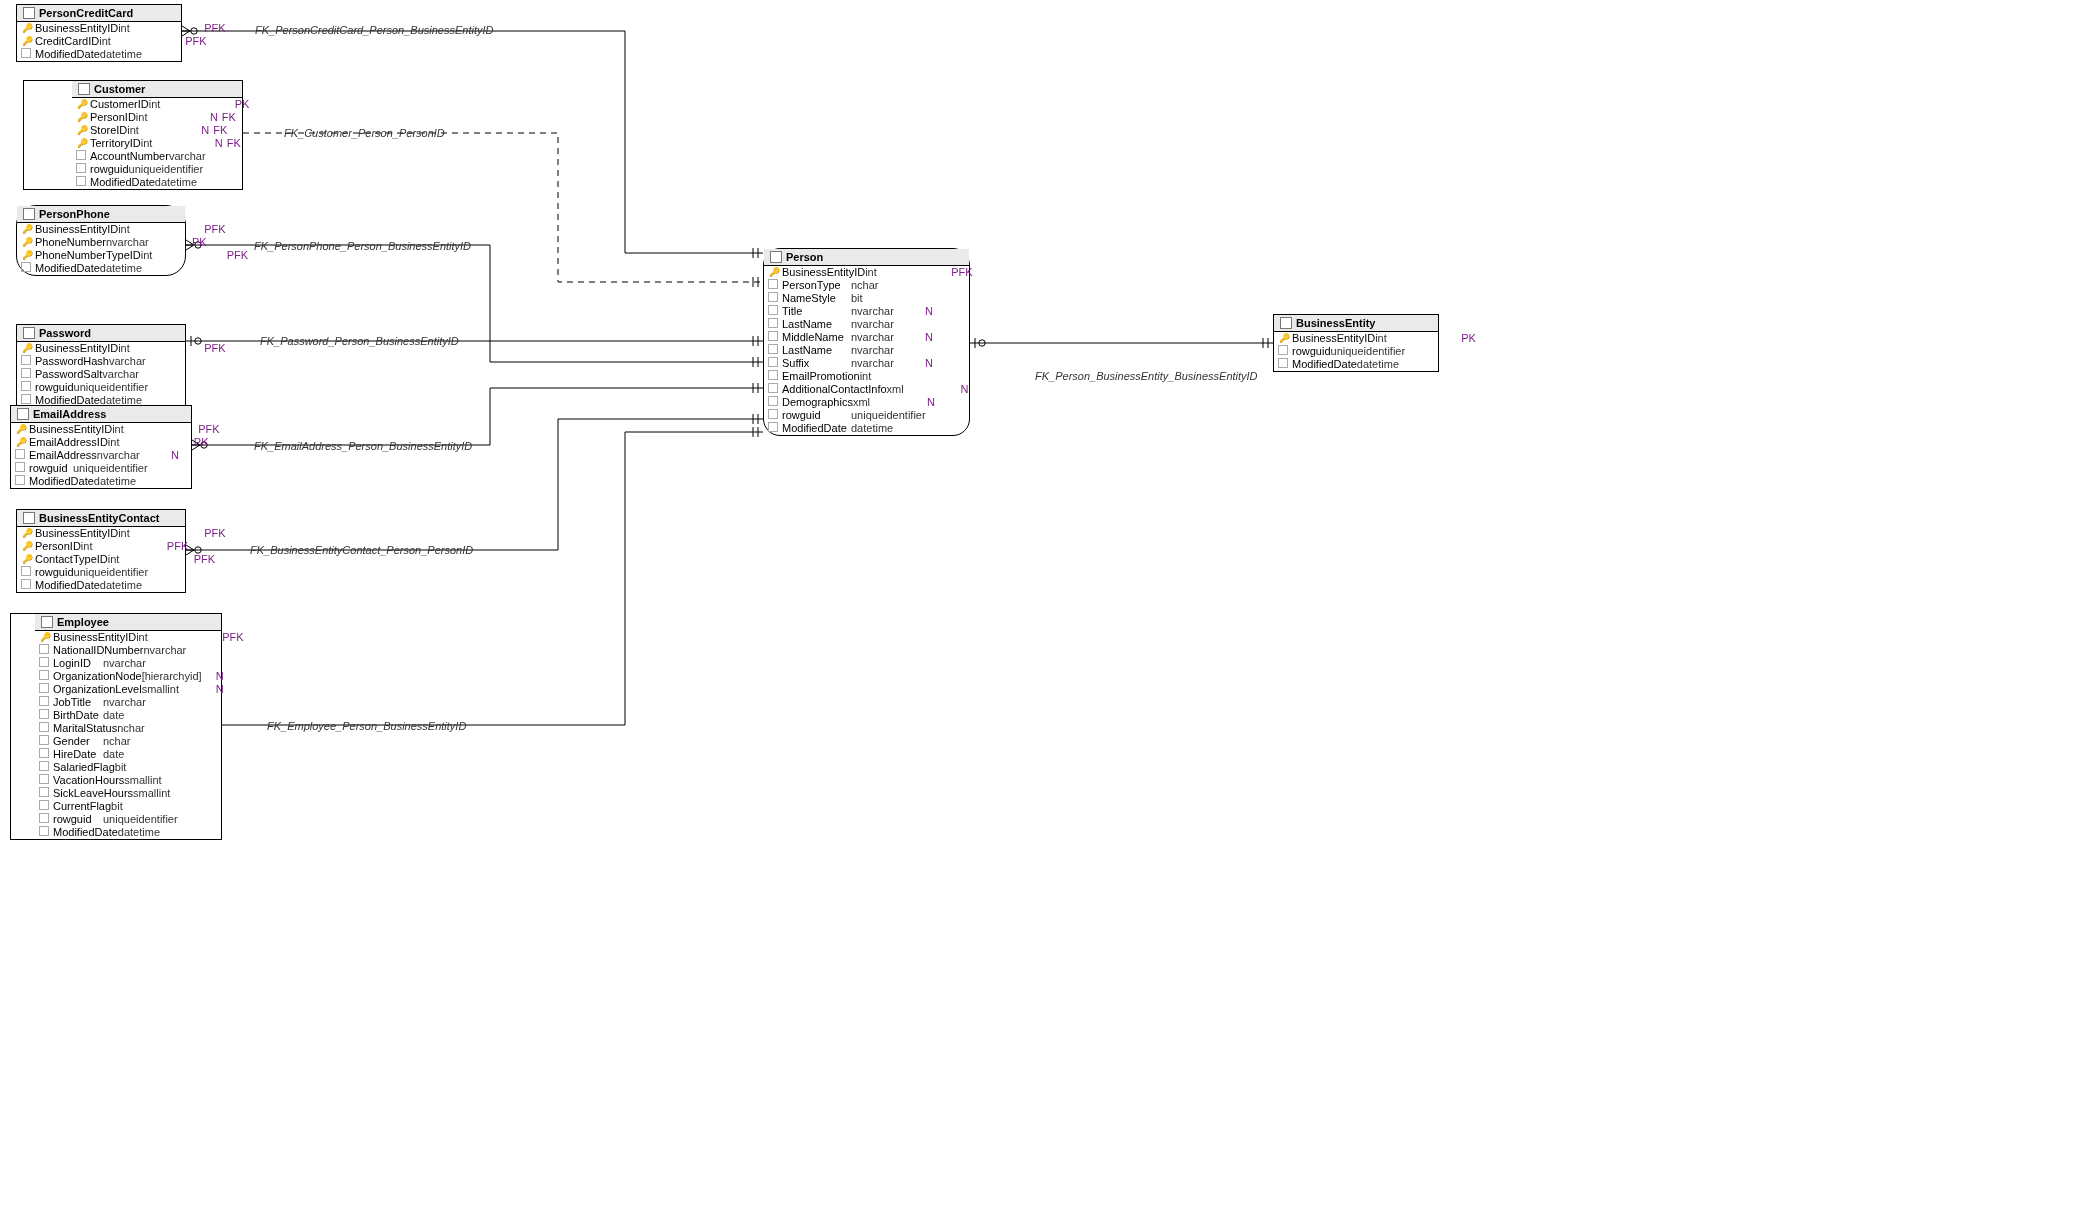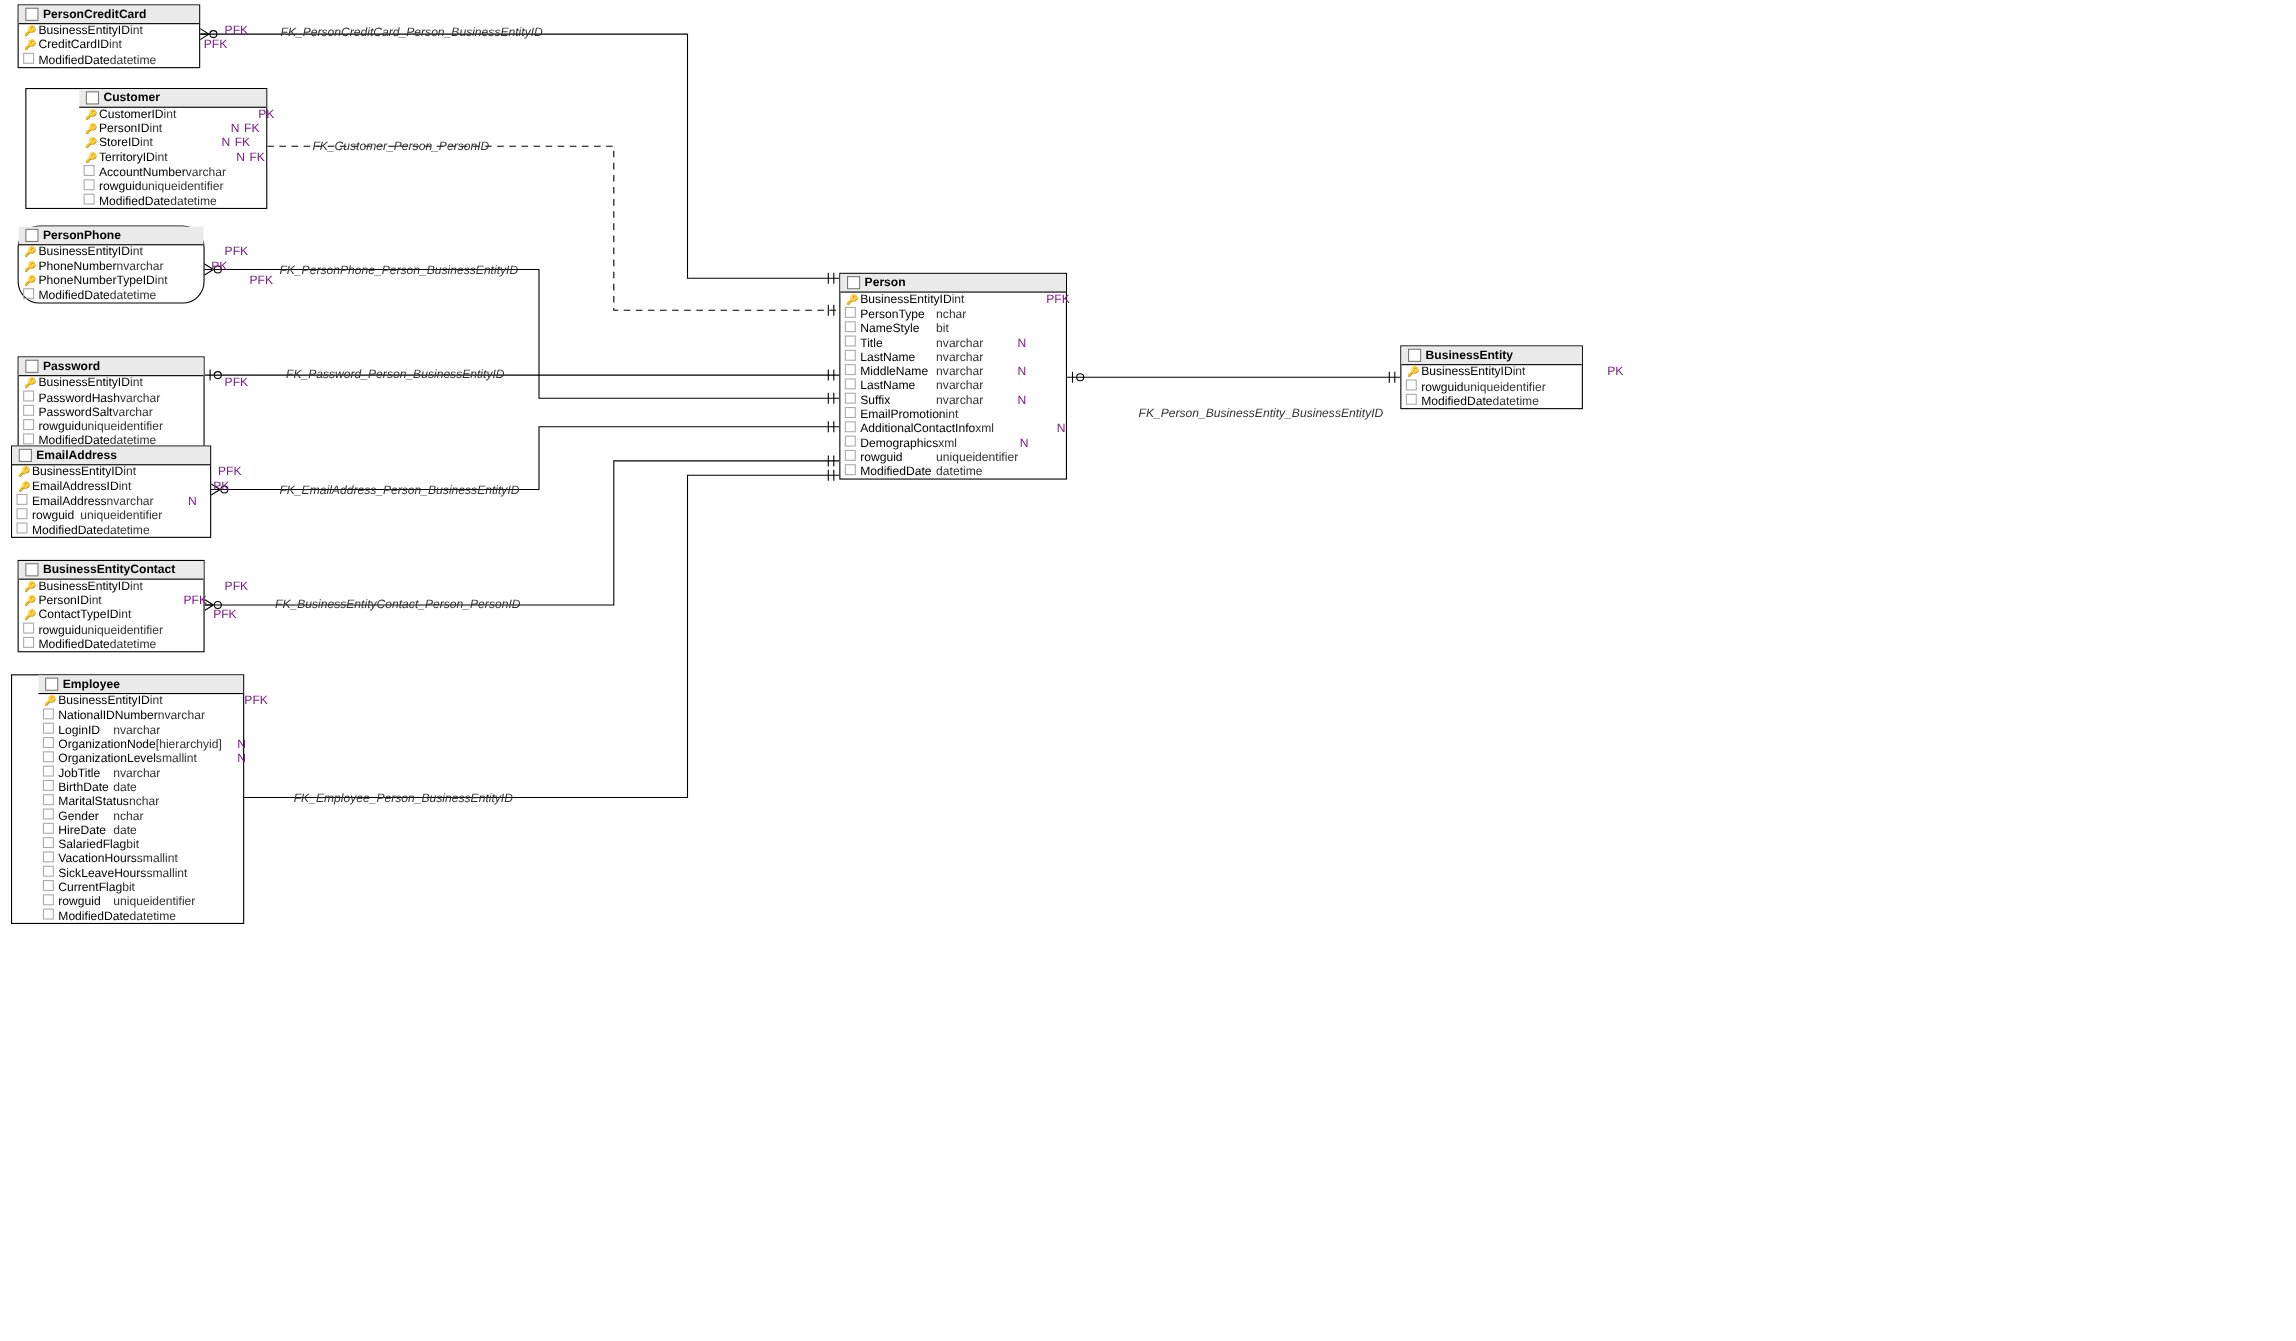--- a/index.html
+++ b/index.html
@@ -487,21 +487,21 @@
         <span class="flags"></span>
       </div>
       <div class="row">
         <span><span class="col-icon"></span></span>
         <span class="name">ModifiedDate</span>
         <span class="type">datetime</span>
         <span class="nullable"></span>
         <span class="flags"></span>
       </div>
     </div>
-    <div class="entity" style="left: 763px; top: 248px; width: 205px;">
+    <div class="entity" style="left: 763px; top: 248px; width: 205px; border-radius: 17px;">
       <div class="entity-header">
         <span class="table-icon"></span>
         <span>Person</span>
       </div>
       <div class="row">
         <span class="key-icon">🔑</span>
         <span class="name">BusinessEntityID</span>
         <span class="type">int</span>
         <span class="nullable"></span>
         <span class="flags">PFK</span>

